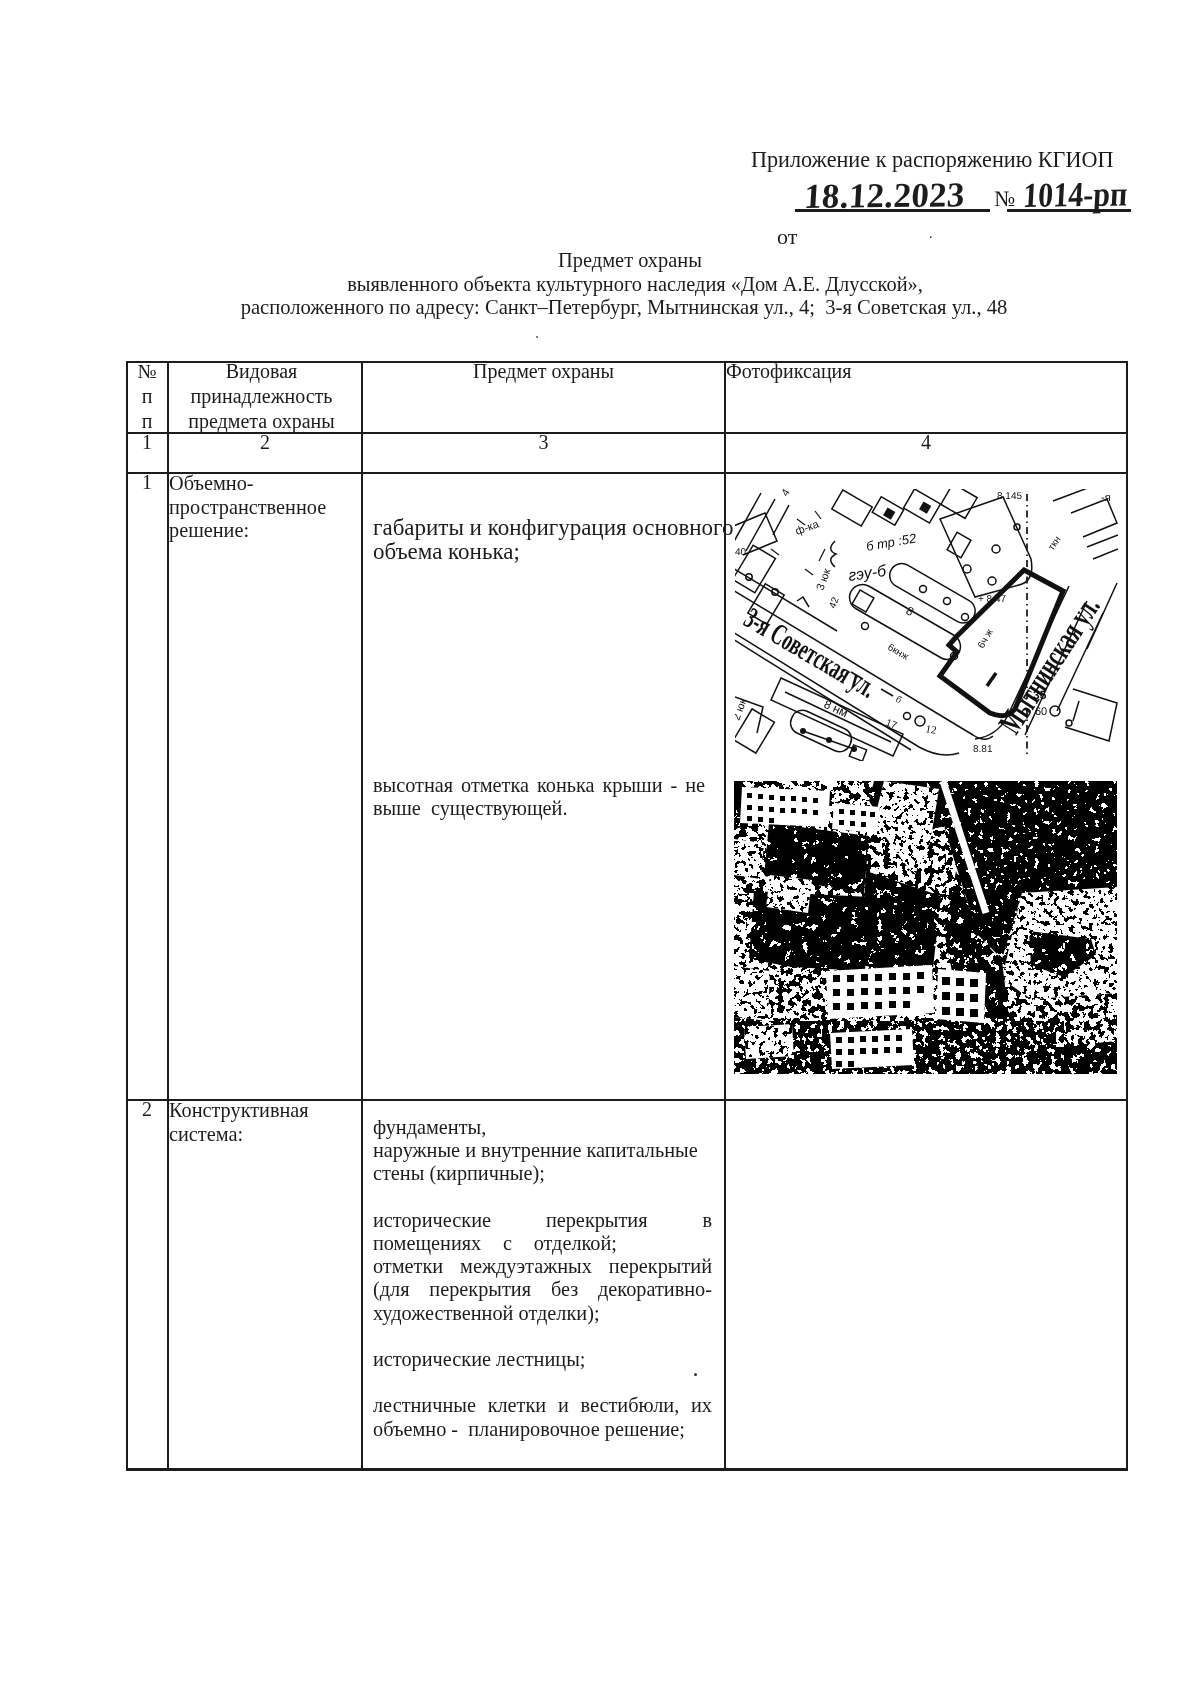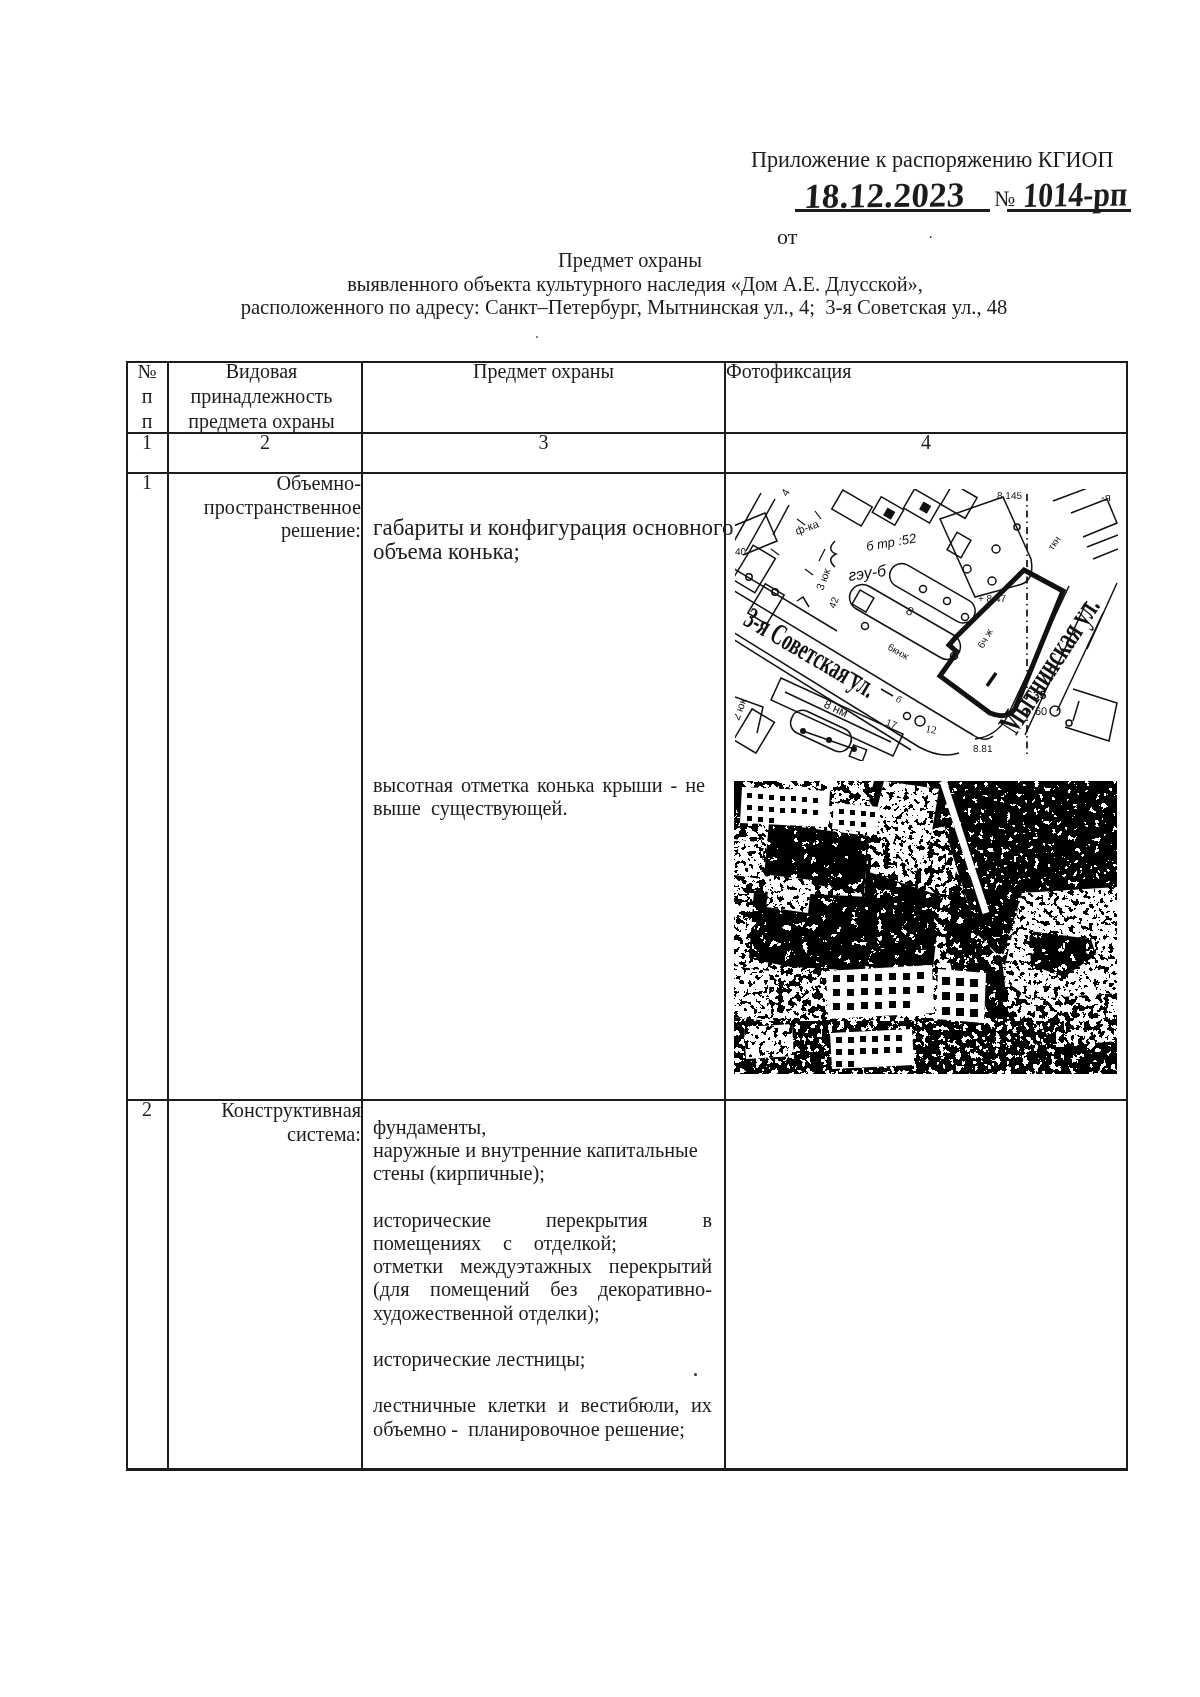--- a/index.html
+++ b/index.html
@@ -66,21 +66,21 @@
 <div class="abs" style="left:127px;top:431px;width:40px;text-align:center;font-size:20px;">1</div>
 
 <div class="abs" style="left:169px;top:431px;width:192px;text-align:center;font-size:20px;">2</div>
 
 <div class="abs" style="left:363px;top:431px;width:361px;text-align:center;font-size:20px;">3</div>
 
 <div class="abs" style="left:726px;top:431px;width:400px;text-align:center;font-size:20px;">4</div>
 
 <div class="abs" style="left:127px;top:471px;width:40px;text-align:center;font-size:20px;">1</div>
 
-<div class="abs" style="left:169px;top:472px;width:192px;text-align:right;font-size:20.3px;line-height:23.5px;">Объемно-<br>пространственное<br>решение:</div>
+<div class="abs" style="left:169px;top:472px;width:192px;text-align:left;font-size:20.3px;line-height:23.5px;">Объемно-<br>пространственное<br>решение:</div>
 
 <div class="abs" style="left:373px;top:516px;width:332px;font-size:23px;line-height:23.5px;white-space:nowrap;">
   <div class="jl">габариты и конфигурация основного</div>
   <div>объема конька;</div>
 </div>
 
 <div class="abs" style="left:373px;top:774px;width:332px;font-size:20.3px;line-height:23.3px;white-space:nowrap;">
   <div class="jl">высотная отметка конька крыши - не</div>
   <div>выше&nbsp; существующей.</div>
 </div>
@@ -455,30 +455,30 @@
     <polygon points="10,246 58,243 60,275 12,278" fill="#fff"></polygon>
     <polygon points="10,246 58,243 60,275 12,278" fill="#000" filter="url(#nSparse)"></polygon>
   </g>
   </svg>
 
 <div class="abs" style="left:694px;top:1373px;width:3px;height:3px;background:#333;border-radius:50%;"></div>
 <div class="abs" style="left:536px;top:336px;width:2px;height:2px;background:#555;border-radius:50%;"></div>
 
 <div class="abs" style="left:127px;top:1098px;width:40px;text-align:center;font-size:20px;">2</div>
 
-<div class="abs" style="left:169px;top:1098px;width:192px;text-align:right;font-size:20.3px;line-height:24px;">Конструктивная<br>система:</div>
+<div class="abs" style="left:169px;top:1098px;width:192px;text-align:left;font-size:20.3px;line-height:24px;">Конструктивная<br>система:</div>
 
 <div class="abs" style="left:373px;top:1116px;width:339px;font-size:20.3px;line-height:23.2px;white-space:nowrap;">
   <div>фундаменты,</div>
   <div>наружные и внутренние капитальные</div>
   <div>стены (кирпичные);</div>
   <div>&nbsp;</div>
   <div class="jl">исторические перекрытия в</div>
   <div class="jl" style="width:244px;">помещениях с отделкой;</div>
   <div class="jl">отметки междуэтажных перекрытий</div>
-  <div class="jl">(для помещений без декоративно-</div>
+  <div class="jl">(для перекрытия без декоративно-</div>
   <div>художественной отделки);</div>
   <div>&nbsp;</div>
   <div>исторические лестницы;</div>
   <div>&nbsp;</div>
   <div class="jl">лестничные клетки и вестибюли, их</div>
   <div>объемно -&nbsp; планировочное решение;</div>
 </div>
 
 </body></html>

